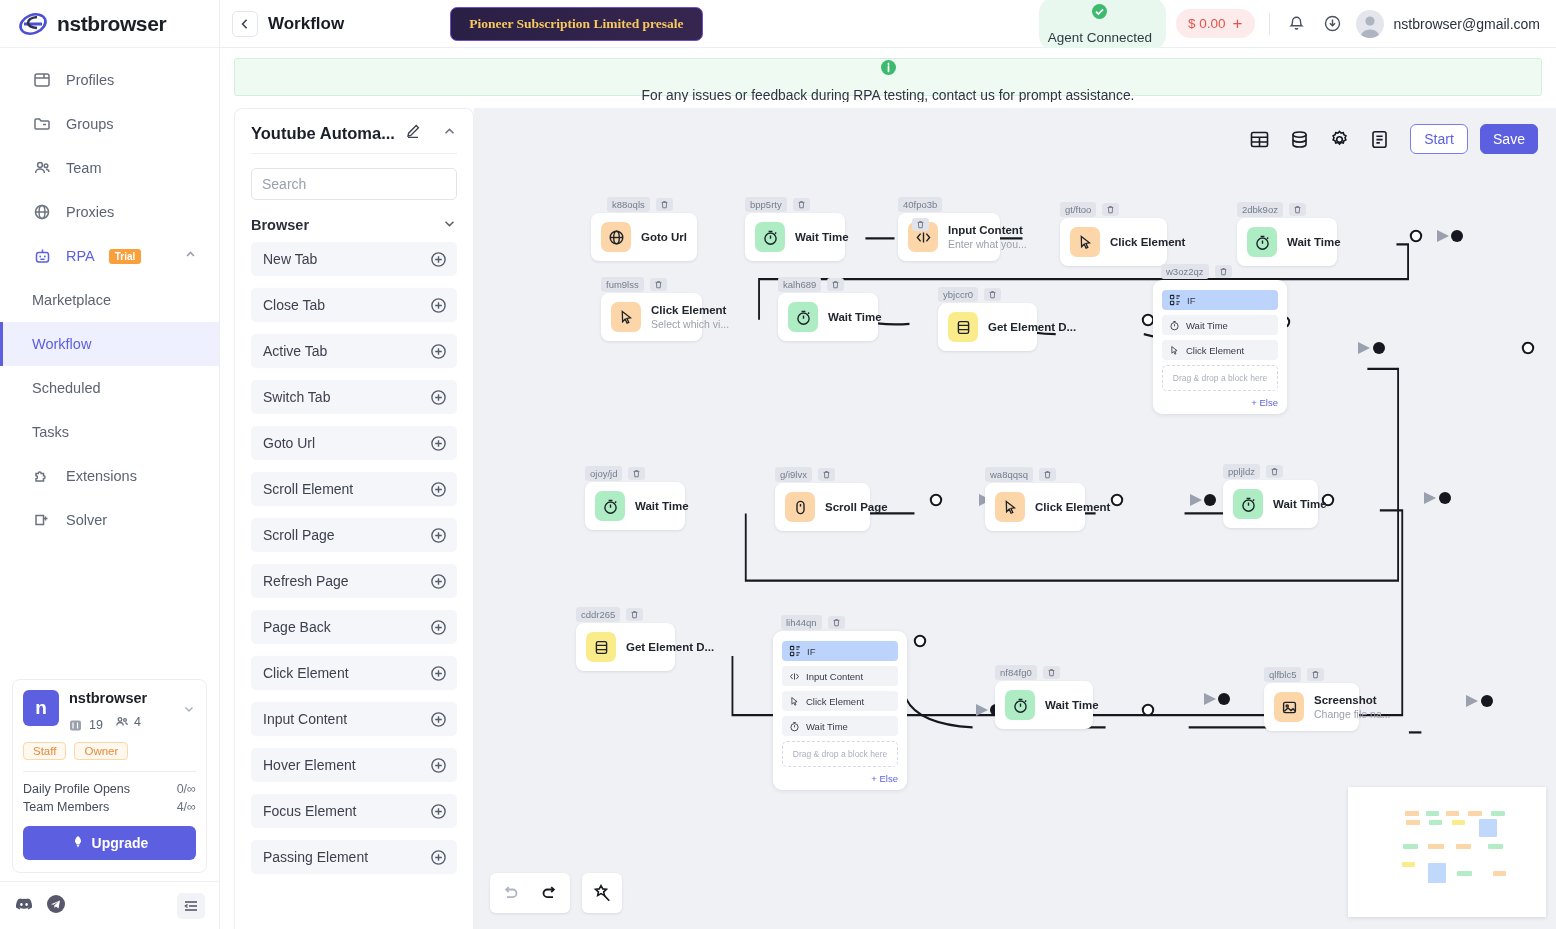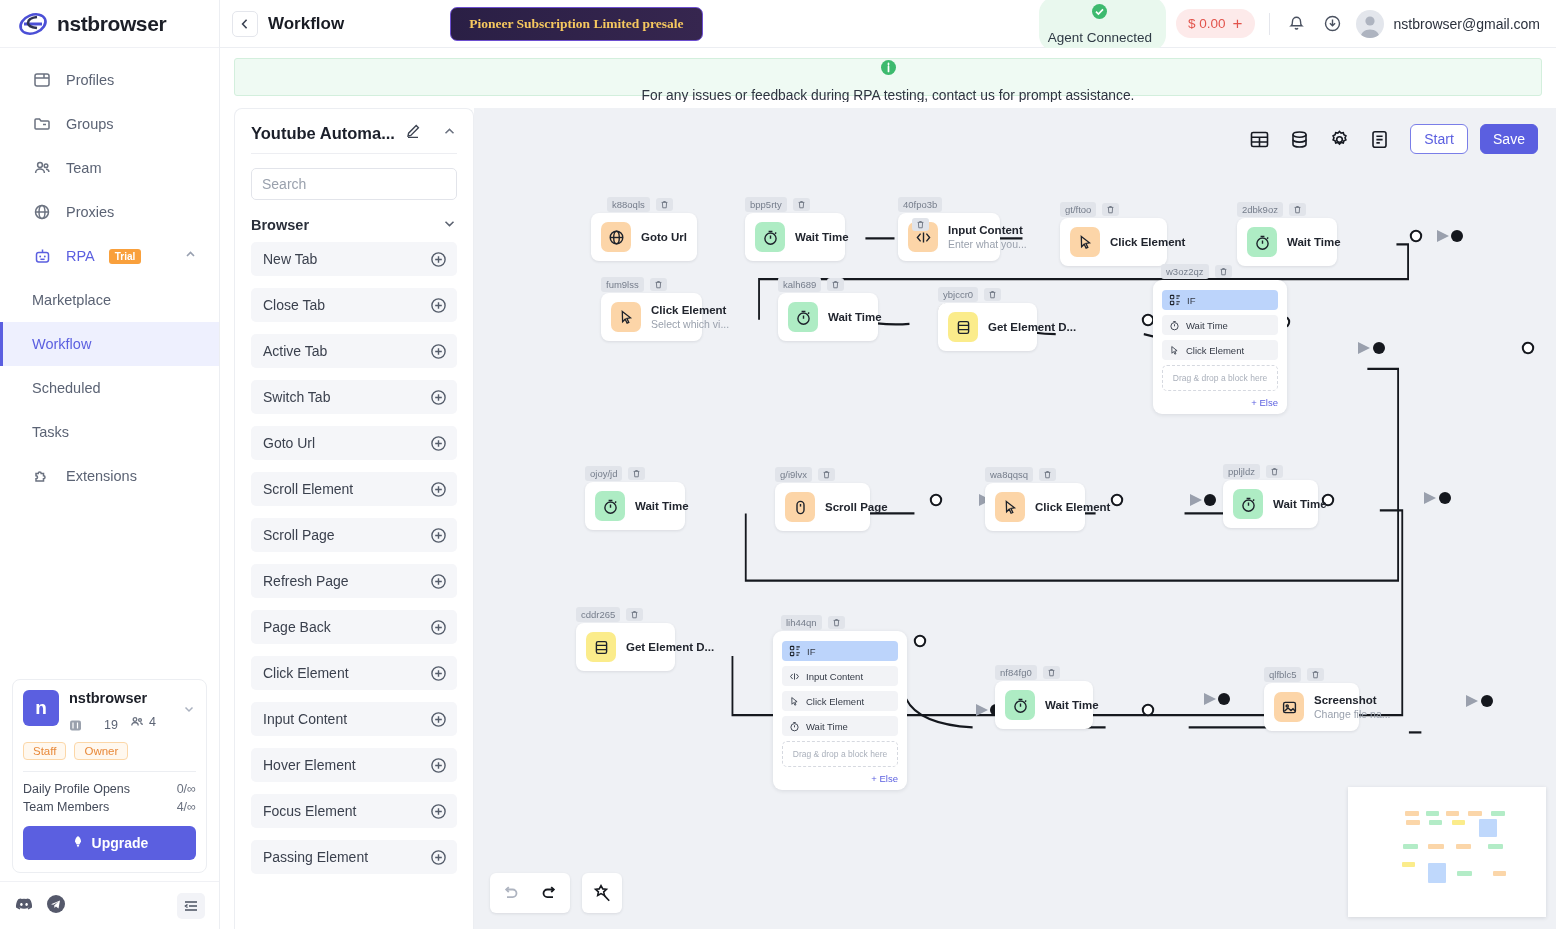--- a/index.html
+++ b/index.html
@@ -346,29 +346,38 @@
     </div>
 
     <div class="nav-item">
       <span class="ico">
         <svg width="18" height="18" viewBox="0 0 18 18" fill="none" stroke="#6b7280" stroke-width="1.5">
           <path d="M3 6.5h2.2a1.5 1.5 0 113 0H10.5v2.3a1.5 1.5 0 110 3V14H3V11.8a1.5 1.5 0 100-3z"></path>
         </svg>
       </span>
       <span>Extensions</span>
     </div>
+    <div class="nav-item">
+      <span class="ico">
+        <svg width="18" height="18" viewBox="0 0 18 18" fill="none" stroke="#6b7280" stroke-width="1.5">
+          <path d="M3 4.5h7.5v9H3z"></path>
+            <path d="M10.5 7.5h4M12.5 5.5v4"></path>
+        </svg>
+      </span>
+      <span>Solver</span>
+    </div>
   </div>
 
   <div class="user-card">
     <div class="uc-top">
       <div class="avatar-sq">n</div>
       <div style="min-width:0;">
         <div class="uc-name">nstbrowser</div>
         <div class="uc-stats">
-          <span style="display:flex;align-items:center;gap:22px;margin-top:7px;">
+          <span style="display:flex;align-items:center;gap:7px;margin-top:7px;">
             <svg width="13" height="13" viewBox="0 0 13 13">
                 <rect x="1" y="1.5" width="11" height="10" rx="2" fill="#9aa1ad"></rect>
                 <path d="M4 3.5v6M8.5 3.5v6" stroke="#fff" stroke-width="1.2"></path>
               </svg>
             <span class="n">19</span>
           </span>
           <span style="display:flex;align-items:center;gap:5px;">
             <svg width="14" height="13" viewBox="0 0 14 13" fill="none" stroke="#6b7280" stroke-width="1.3">
                 <circle cx="5" cy="4.5" r="1.8"></circle>
                 <path d="M1.8 10.4c0-1.8 1.4-2.9 3.2-2.9s3.2 1.1 3.2 2.9"></path>

